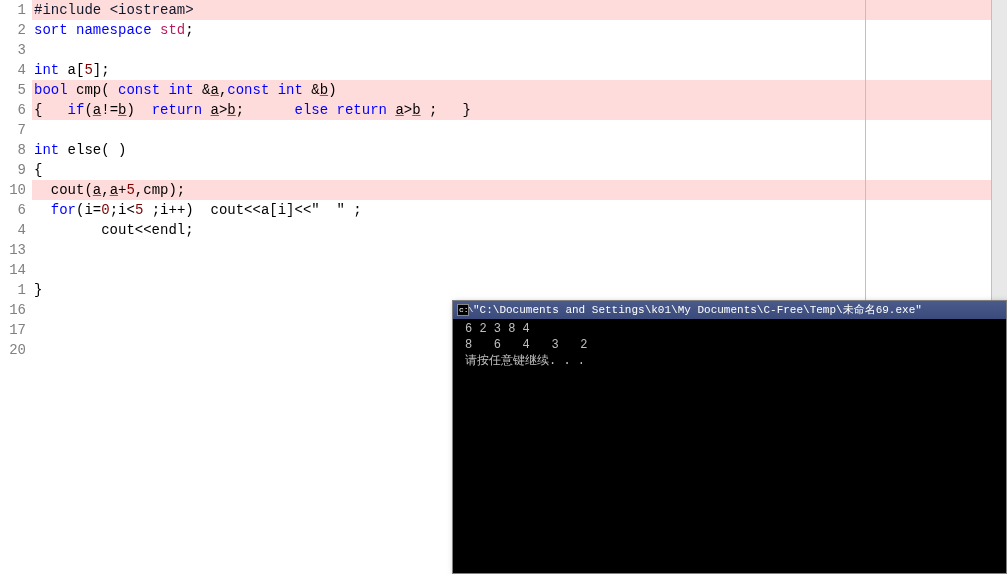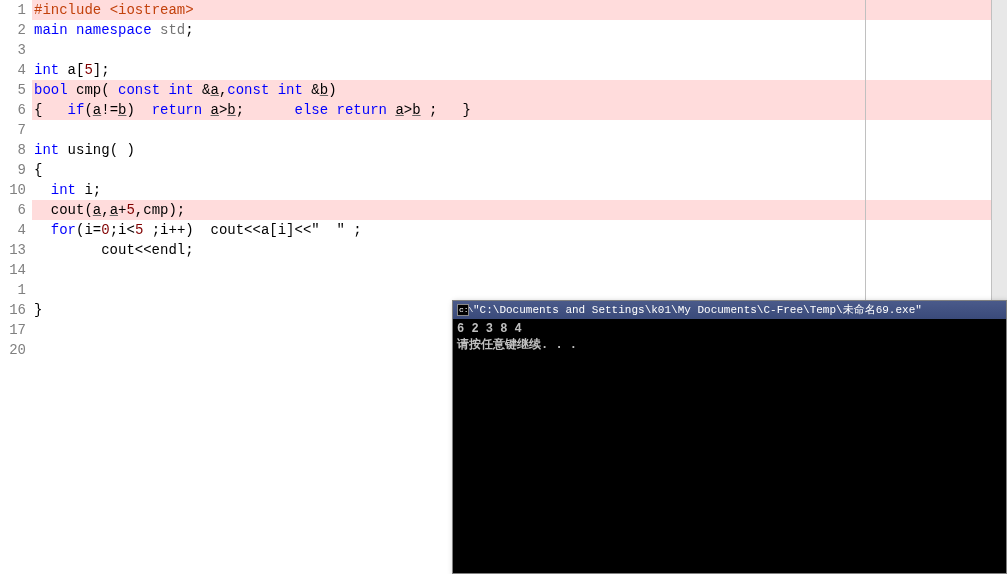--- a/index.html
+++ b/index.html
@@ -46,24 +46,24 @@
 .ruler {
   position: absolute;
   top: 0;
   bottom: 0;
   left: 833px;
   width: 1px;
   background: #c0c0c0;
   pointer-events: none;
 }
 
-.pp { color: #c2410c; } 
+.pp { color: #0f172a; } 
 .kw { color: #0000ff; }
 .nm { color: #800000; }
-.std { color: #737373; }
+.std { color: #be185d; }
 .uline { text-decoration: underline; text-decoration-color: #666; }
 .console {
   position: absolute;
   left: 452px;
   top: 300px;
   width: 555px;
   height: 274px;
   background: #000000;
   font-family: "SimSun", "Courier New", monospace;
   font-size: 12px;
@@ -89,24 +89,23 @@
   height: 12px;
   background: #000;
   border: 1px solid #888;
   display: inline-block;
   font-size: 8px;
   line-height: 10px;
   text-align: left;
   padding-left: 1px;
 }
 .console-body {
-  padding: 2px 4px;
+  padding: 2px 12px;
   white-space: pre;
   line-height: 16px;
-  font-weight: bold;
 }
 .scrollbar-right {
   position: absolute;
   right: 0;
   top: 0;
   width: 16px;
   height: 100%;
   background: #e8e8e8;
   border-left: 1px solid #c0c0c0;
 }
@@ -134,37 +133,36 @@
     <div>16</div>
     <div>17</div>
     <div>20</div>
   </div>
   <div class="code">
     <div class="ruler"></div>
 
     <div class="line hl"><span class="pp">#include</span> <span class="pp">&lt;iostream&gt;</span></div>
 
 
-    <div class="line"><span class="kw">main</span> <span class="kw">namespace</span> <span class="std">std</span><span>;</span></div>
+    <div class="line"><span class="kw">sort</span> <span class="kw">namespace</span> <span class="std">std</span><span>;</span></div>
 
     <div class="line"></div>
 
     <div class="line"><span class="kw">int</span><span> a[</span><span class="nm">5</span><span>];</span></div>
 
     <div class="line hl"><span class="kw">bool</span><span> cmp( </span><span class="kw">const</span><span class="kw"> int</span><span> &amp;</span><span class="uline">a</span><span>,</span><span class="kw">const</span><span class="kw"> int</span><span> &amp;</span><span class="uline">b</span><span>)</span></div>
 
     <div class="line hl"><span>{   </span><span class="kw">if</span><span>(</span><span class="uline">a</span><span>!=</span><span class="uline">b</span><span>)  </span><span class="kw">return</span><span> </span><span class="uline">a</span><span>&gt;</span><span class="uline">b</span><span>;      </span><span class="kw">else</span><span> </span><span class="kw">return</span><span> </span><span class="uline">a</span><span>&gt;</span><span class="uline">b</span><span> ;   }</span></div>
 
     <div class="line"></div>
 
-    <div class="line"><span class="kw">int</span><span> using( )</span></div>
+    <div class="line"><span class="kw">int</span><span> else( )</span></div>
 
     <div class="line"><span>{</span></div>
 
-    <div class="line"><span>  </span><span class="kw">int</span><span> i;</span></div>
 
 
     <div class="line hl"><span>  </span><span>cout(</span><span class="uline">a</span><span>,</span><span class="uline">a</span><span>+</span><span class="nm">5</span><span>,cmp);</span></div>
 
     <div class="line"><span>  </span><span class="kw">for</span><span>(i=</span><span class="nm">0</span><span>;i&lt;</span><span class="nm">5</span><span> ;i++)  cout&lt;&lt;a[i]&lt;&lt;"  " ;</span></div>
 
     <div class="line"><span>        cout&lt;&lt;endl;</span></div>
 
     <div class="line"></div>
     <div class="line"></div>
@@ -172,14 +170,14 @@
     <div class="line"><span>}</span></div>
   </div>
   <div class="scrollbar-right"></div>
 </div>
 
 <div class="console">
   <div class="console-title">
     <span class="console-icon">c:\</span>
     <span>"C:\Documents and Settings\k01\My Documents\C-Free\Temp\未命名69.exe"</span>
   </div>
-  <div class="console-body"><div>6 2 3 8 4</div><div>请按任意键继续. . .</div></div>
+  <div class="console-body"><div>6 2 3 8 4</div><div>8   6   4   3   2</div><div>请按任意键继续. . .</div></div>
 </div>
 
 </body></html>

